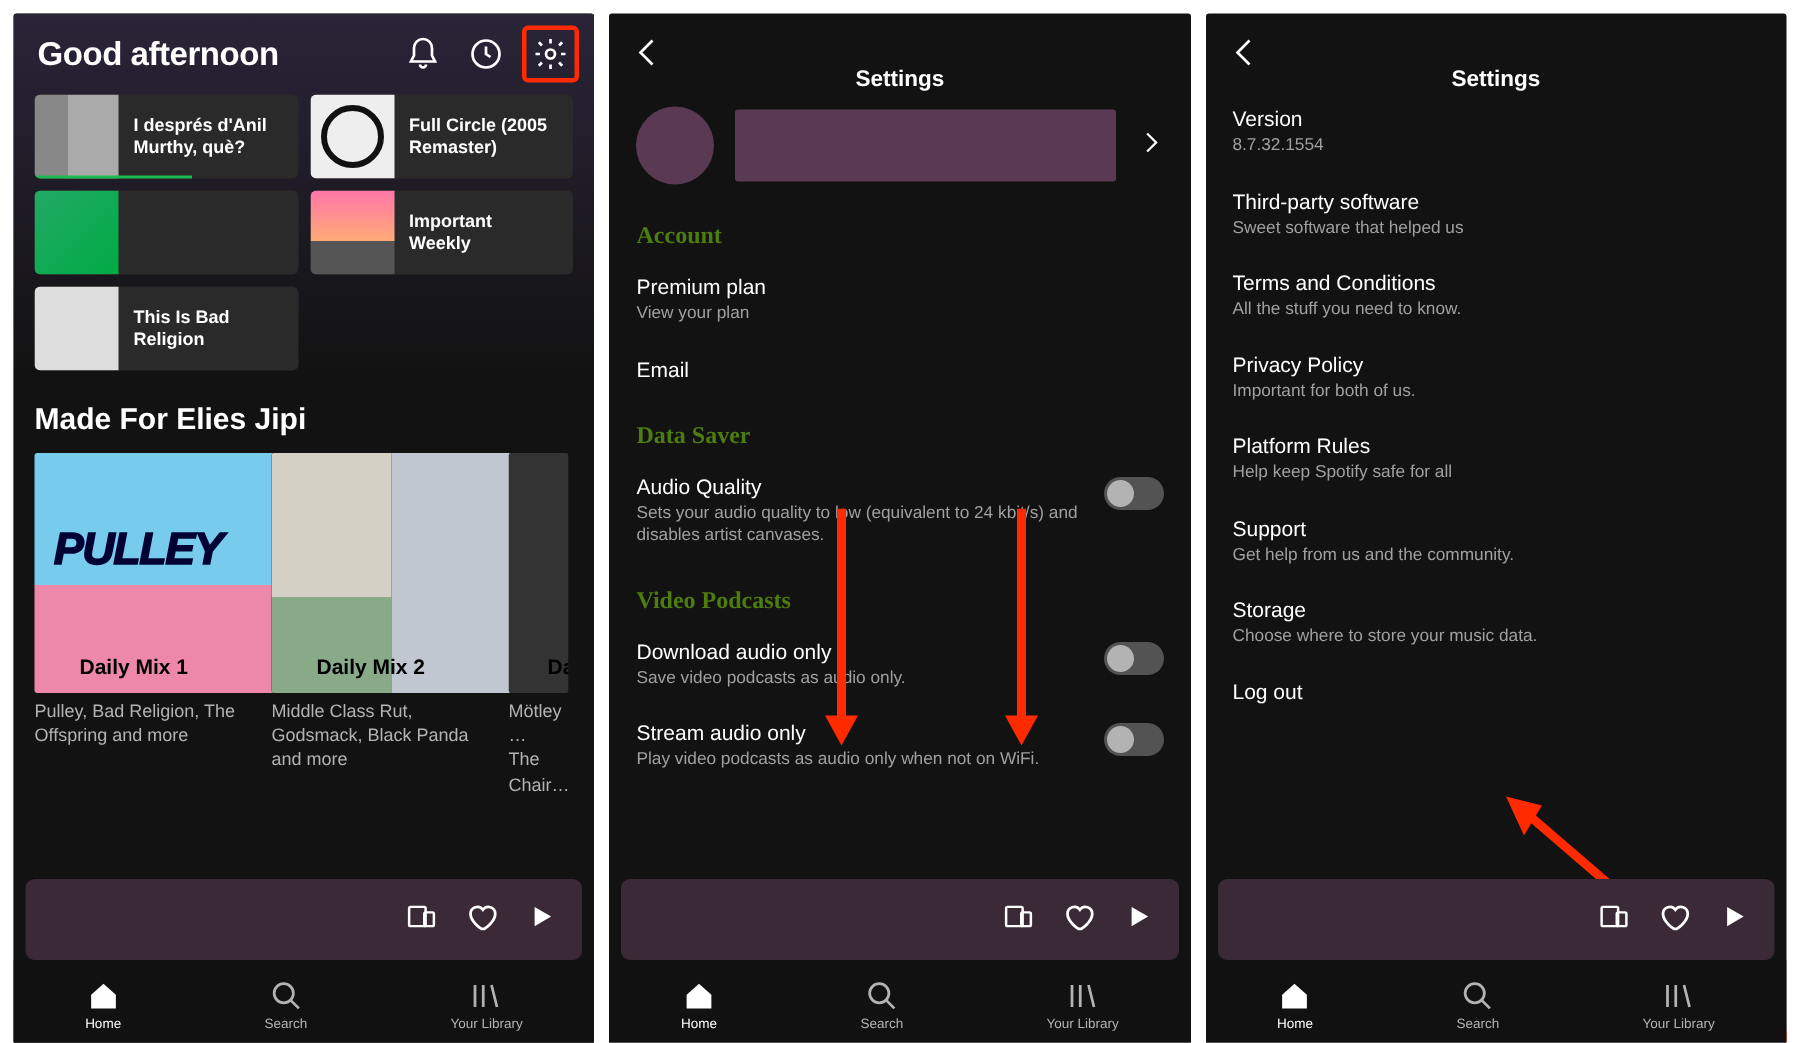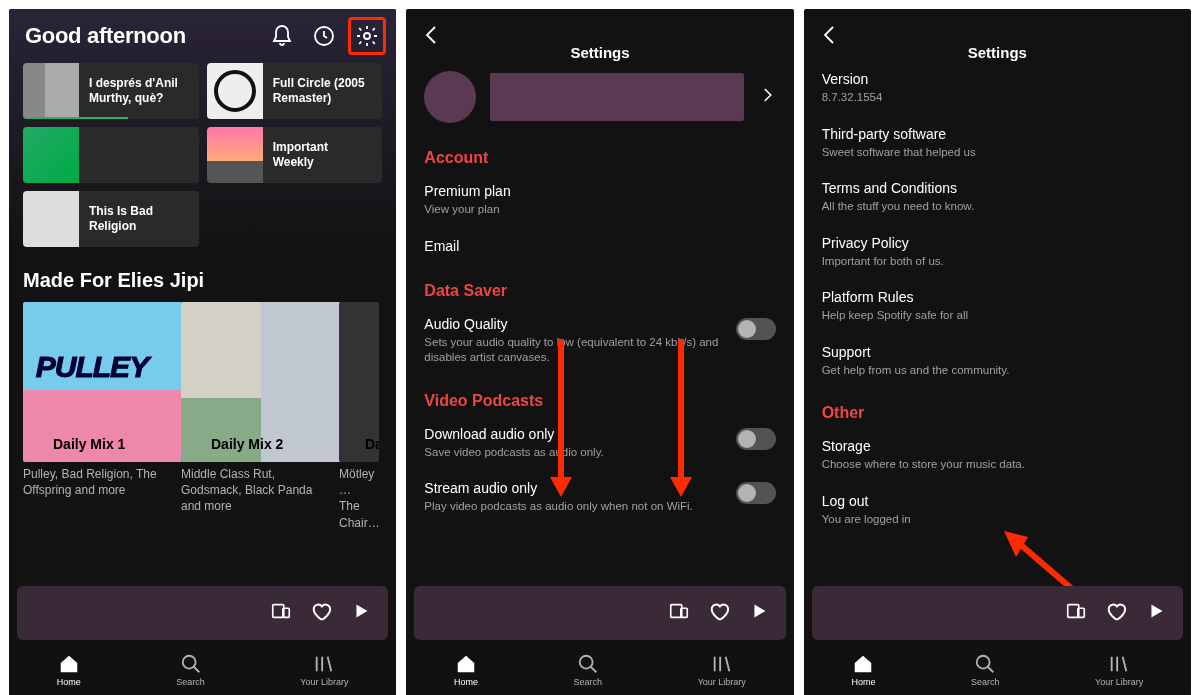--- a/index.html
+++ b/index.html
@@ -29,21 +29,21 @@
   .nav-item.dim { color:#b3b3b3;}
   .nav-item svg { width:22px; height:22px; }
   .nav-label { font-size:9px;text-align:right; }
   .settings-header { display:flex; align-items:flex-end; justify-content:center; position:relative; height:52px; }
   .back { position:absolute; left:14px; top:14px; }
   .settings-title { font-size:15px; font-weight:600; }
   .profile-row { display:flex; align-items:center; padding:10px 18px 16px; gap:14px;}
   .avatar { width:52px; height:52px; background:#5a3a52; border-radius:50%; }
   .profile-name-block { flex:1; height:48px; background:#5a3a52; border-radius:2px; }
   .chev { color:#fff; }
-  .sec-head { font-size:16px; font-weight:700; padding:10px 18px 6px; color:#ef4444;}
+  .sec-head { font-size:16px; font-weight:700; padding:10px 18px 6px; color:#4d7c0f;font-family:Liberation Serif, serif;}
   .row { padding:10px 18px 10px; display:flex; align-items:flex-start; gap:12px;}
   .row-text { flex:1; }
   .row-title { font-size:14px; color:#ffffff; font-weight:500; }
   .row-sub { font-size:11.5px; color:#a0a0a0; margin-top:3px; line-height:1.35; }
   .toggle { width:40px; height:22px; background:#535353; border-radius:11px; position:relative; flex-shrink:0; margin-top:2px;}
   .toggle::after { content:""; position:absolute; width:18px; height:18px; background:#b3b3b3; border-radius:50%; top:2px; left:2px; }
   
   .art-onrepeat{ background:linear-gradient(135deg,#1a1460,#3a1a7a); }
   .art-onrepeat::after{content:"";position:absolute;inset:0;margin:auto;width:26px;height:26px;border:3px solid #ff2a7a;border-radius:50%;transform:translate(4px,-2px);}
   .art-onrepeat::before{content:"";position:absolute;inset:0;margin:auto;width:26px;height:26px;border:3px solid #2aa8ff;border-radius:50%;transform:translate(-4px,2px);}
@@ -324,31 +324,29 @@
             <div class="row-sub">Help keep Spotify safe for all</div>
           </div>
         </div>
   <div class="row">
           <div class="row-text">
             <div class="row-title">Support</div>
             <div class="row-sub">Get help from us and the community.</div>
           </div>
         </div>
 
-  <div class="sec-head" style="margin-top:6px;">Other</div>
   <div class="row">
           <div class="row-text">
             <div class="row-title">Storage</div>
             <div class="row-sub">Choose where to store your music data.</div>
           </div>
         </div>
   <div class="row">
           <div class="row-text">
             <div class="row-title">Log out</div>
-            <div class="row-sub">You are logged in</div>
           </div>
         </div>
  </div>
 
   <svg class="annot-arrow" style="left:190px;top:510px;width:210px;height:185px;">
     <line x1="200" y1="175" x2="20" y2="20" stroke="#ff2a00" stroke-width="6"></line>
     <polygon points="10,12 34,18 22,38" fill="#ff2a00"></polygon>
   </svg>
 
   <div class="mini-player">

